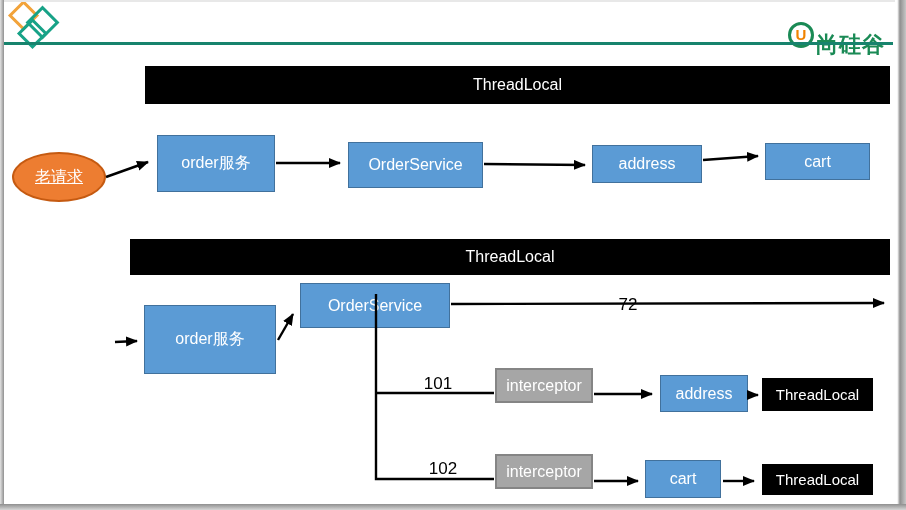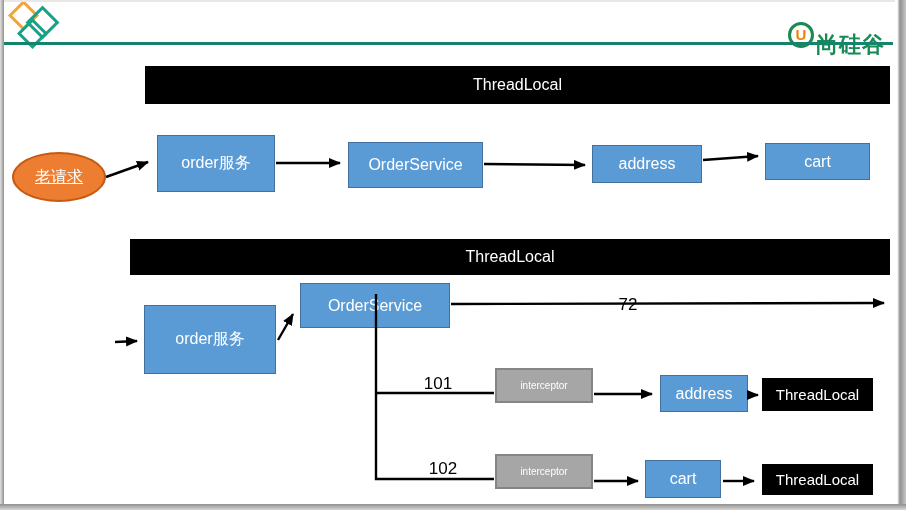--- a/index.html
+++ b/index.html
@@ -38,21 +38,21 @@
 
   
   .diamonds{position:absolute;left:6px;top:2px;}
 
   
   .node{position:absolute;display:flex;align-items:center;justify-content:center;
         color:#fff;text-align:right;box-sizing:border-box;}
   .bar-black{background:var(--bar-black,#000);font-size:16px;}
   .box-black{background:var(--bar-black,#000);font-size:15px;}
   .box-blue{background:var(--box-blue,#5b9bd5);border:1px solid var(--box-blue-border,#41719c);font-size:16px;}
-  .box-gray{background:var(--box-gray,#a6a6a6);border:2px solid var(--box-gray-border,#858585);font-size:10px;}
+  .box-gray{background:var(--box-gray,#a6a6a6);border:2px solid var(--box-gray-border,#858585);font-size:16px;}
   .ellipse{background:var(--ellipse-orange,#ed7d31);border:2px solid var(--ellipse-orange-border,#c55a11);
            border-radius:50%;font-size:16px;line-height:1.15;text-decoration:underline;}
 
   
   svg.overlay{position:absolute;left:0;top:0;pointer-events:none;z-index:5;}
   svg.overlay line, svg.overlay polyline{stroke:#000;stroke-width:2.4;fill:none;}
   svg.overlay text{fill:#000;font-size:17px;font-family:"Liberation Sans","DejaVu Sans",sans-serif;}
 </style>
 </head>
 <body>

